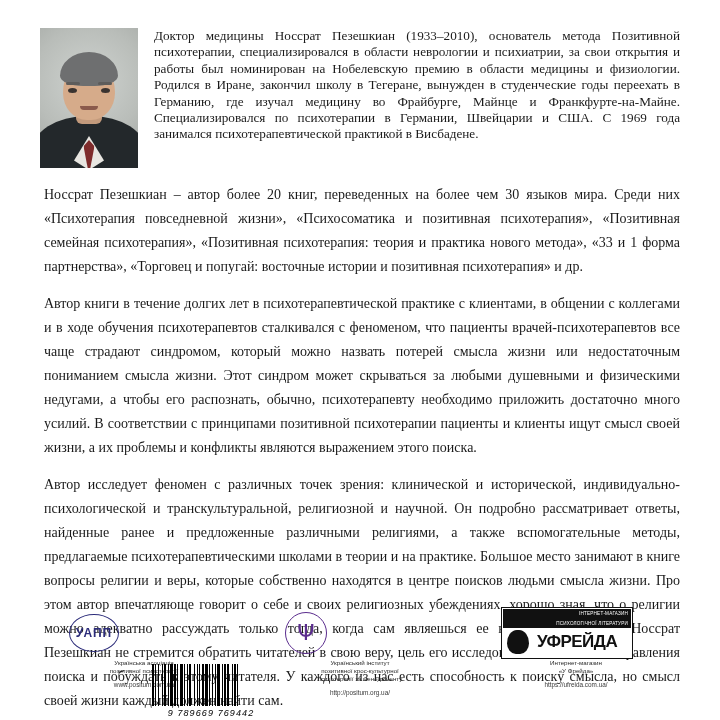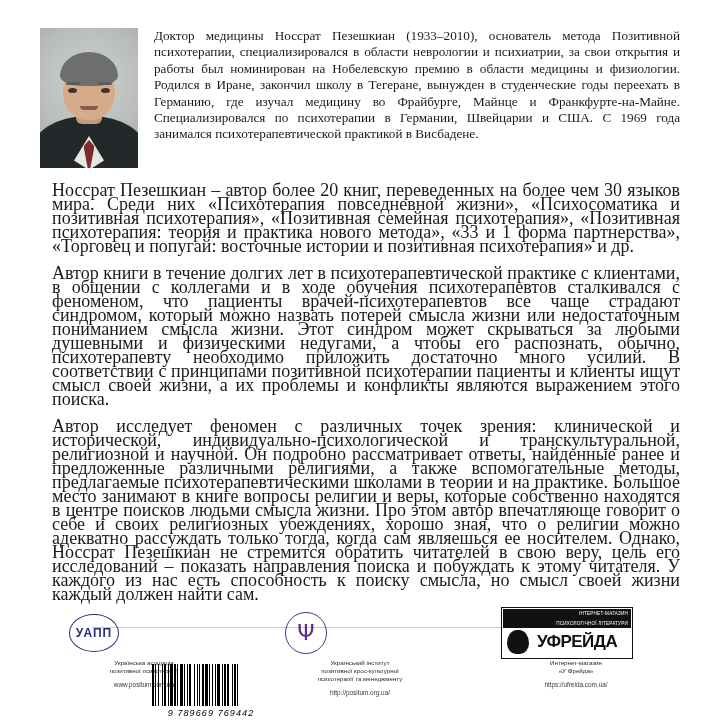--- a/index.html
+++ b/index.html
@@ -83,24 +83,24 @@
     background:#8a5a4c;border-radius:0 0 8px 8px;
   }
   .head-text{
     flex:1 1 auto;
     font-size:13.2px;
     line-height:16.4px;
     text-align:justify;
     hyphens:auto;
   }
   p.body{
-    font-size:18px;
-    line-height:14px;
+    font-size:14px;
+    line-height:24px;
     text-align:justify;
-    margin:13px 0 0 12px;
+    margin:13px 0 0 4px;
     hyphens:auto;
   }
   p.body.first{margin-top:15px;}
   .rule{
     margin:26px auto 0 auto;
     width:536px;height:1px;background:#c9c9c9;
   }
   .logos{
     position:absolute;
     left:40px;right:40px;

